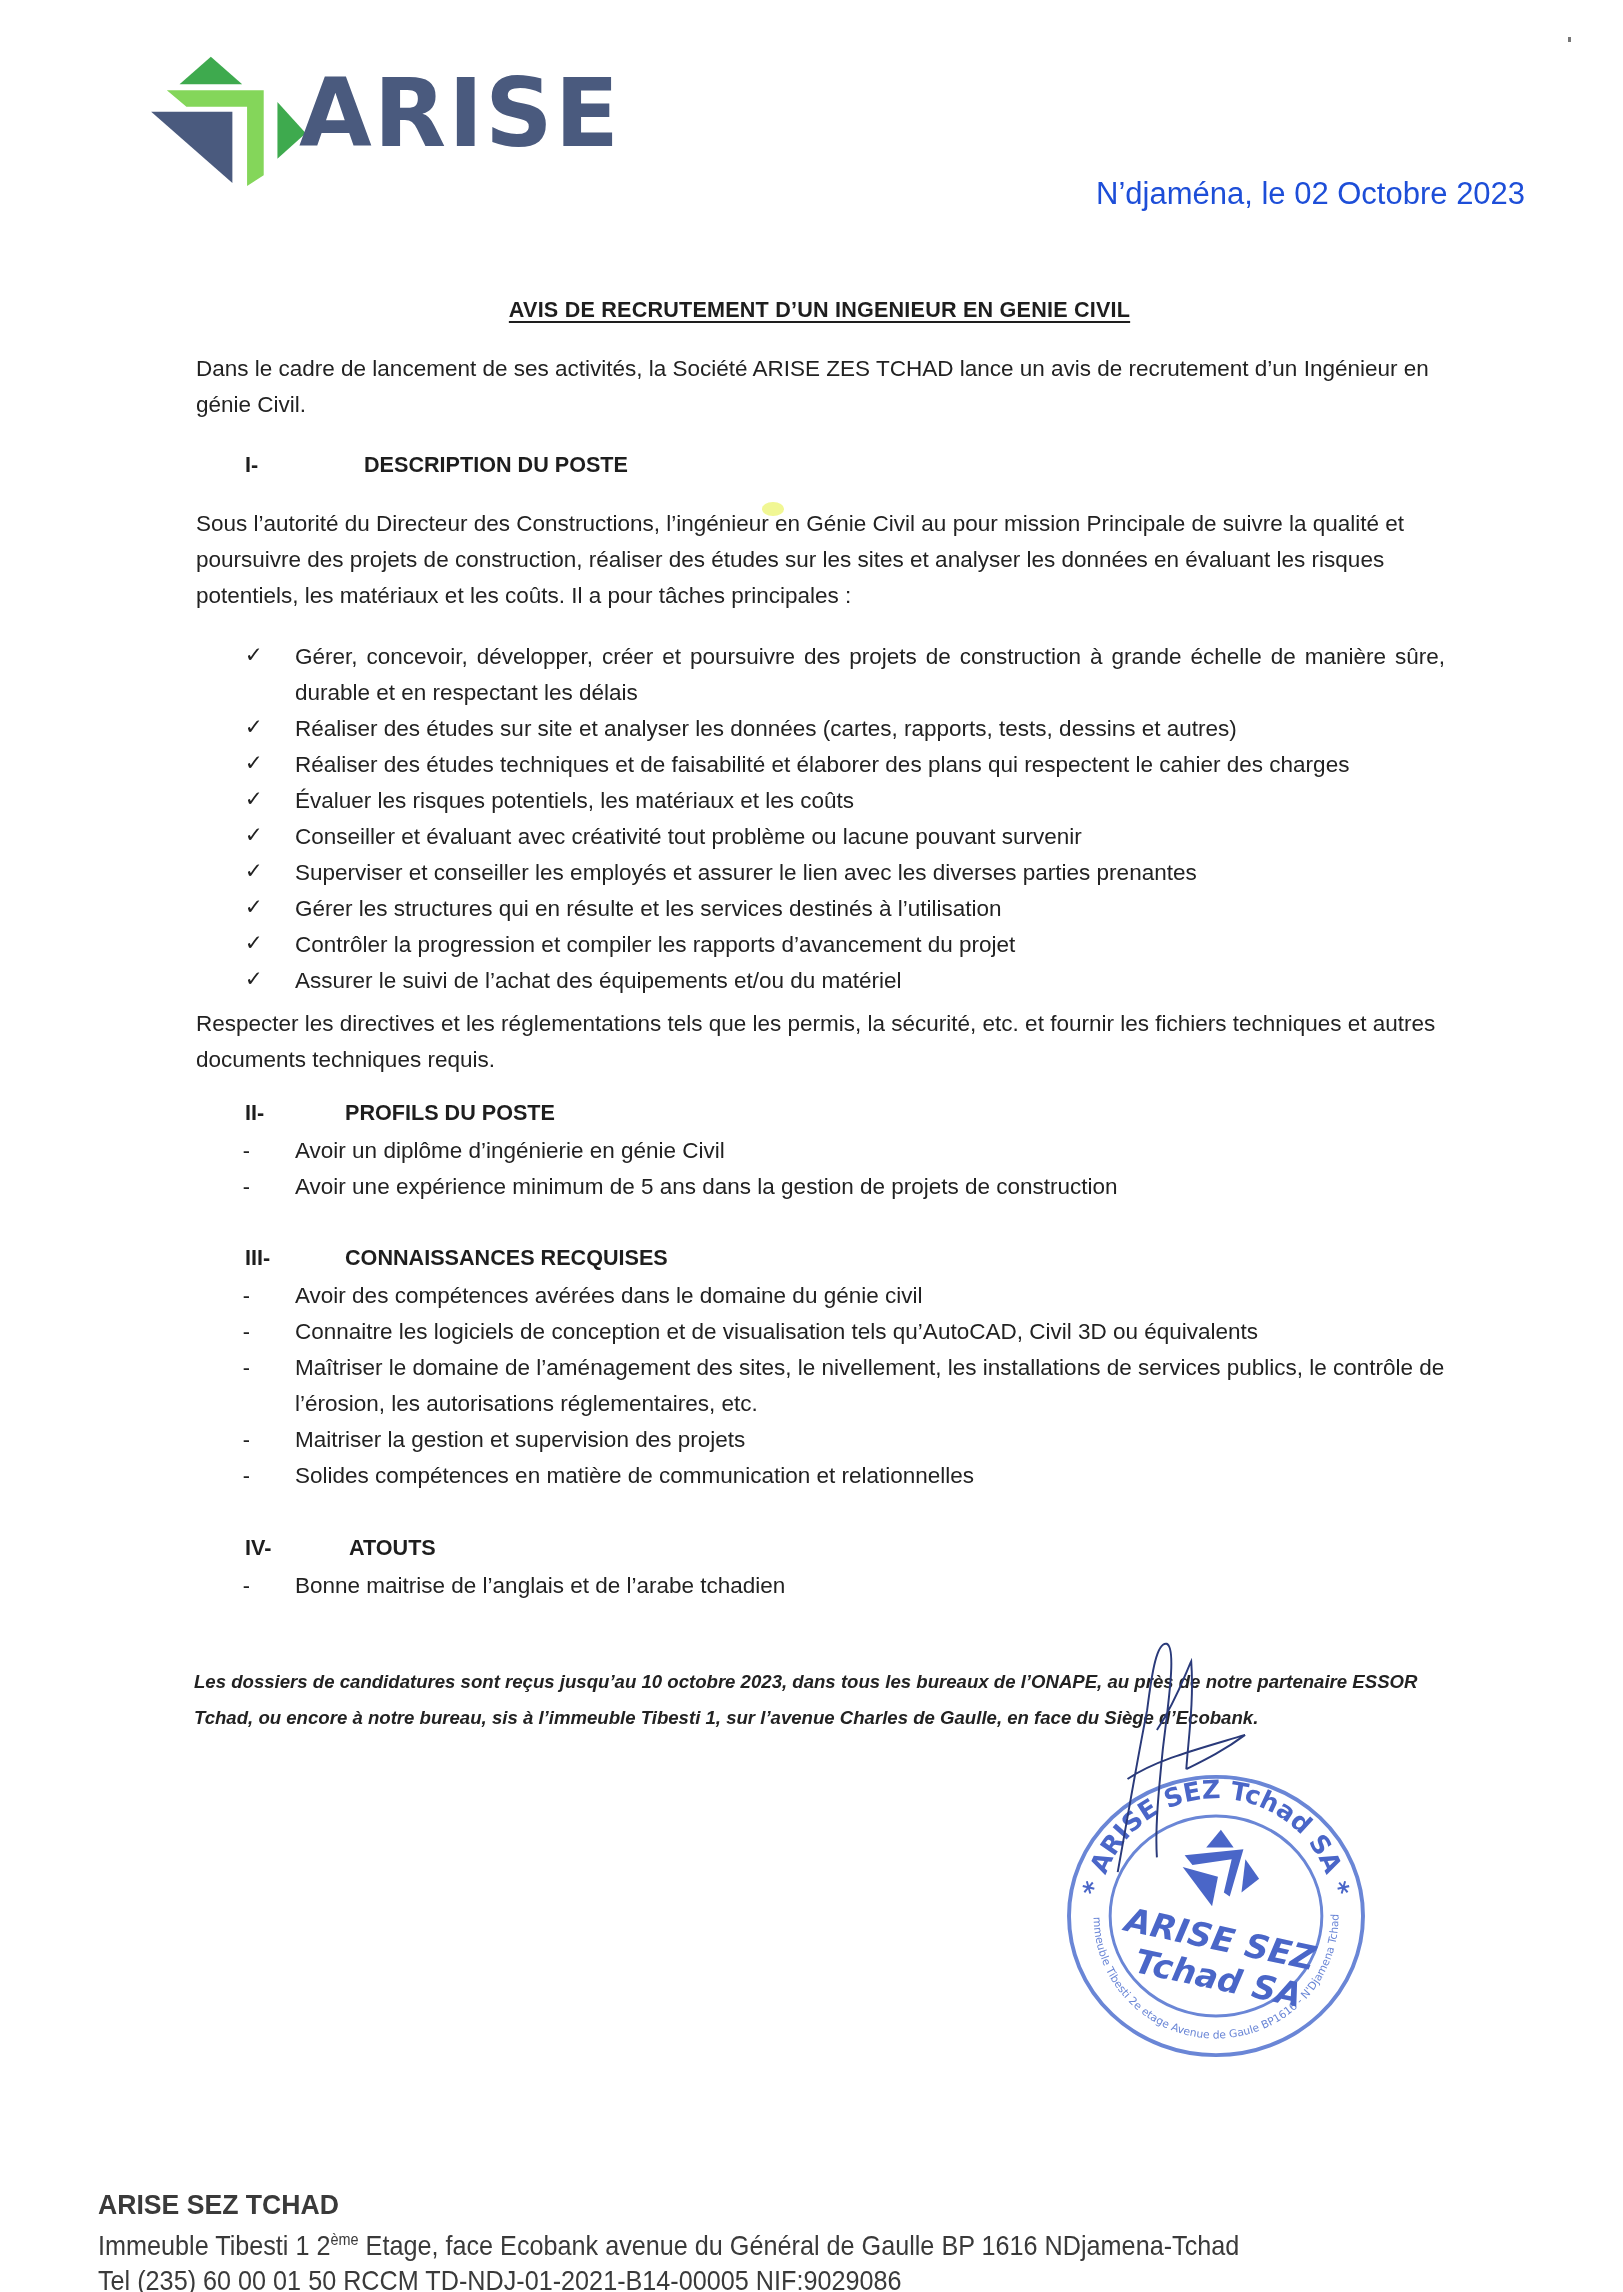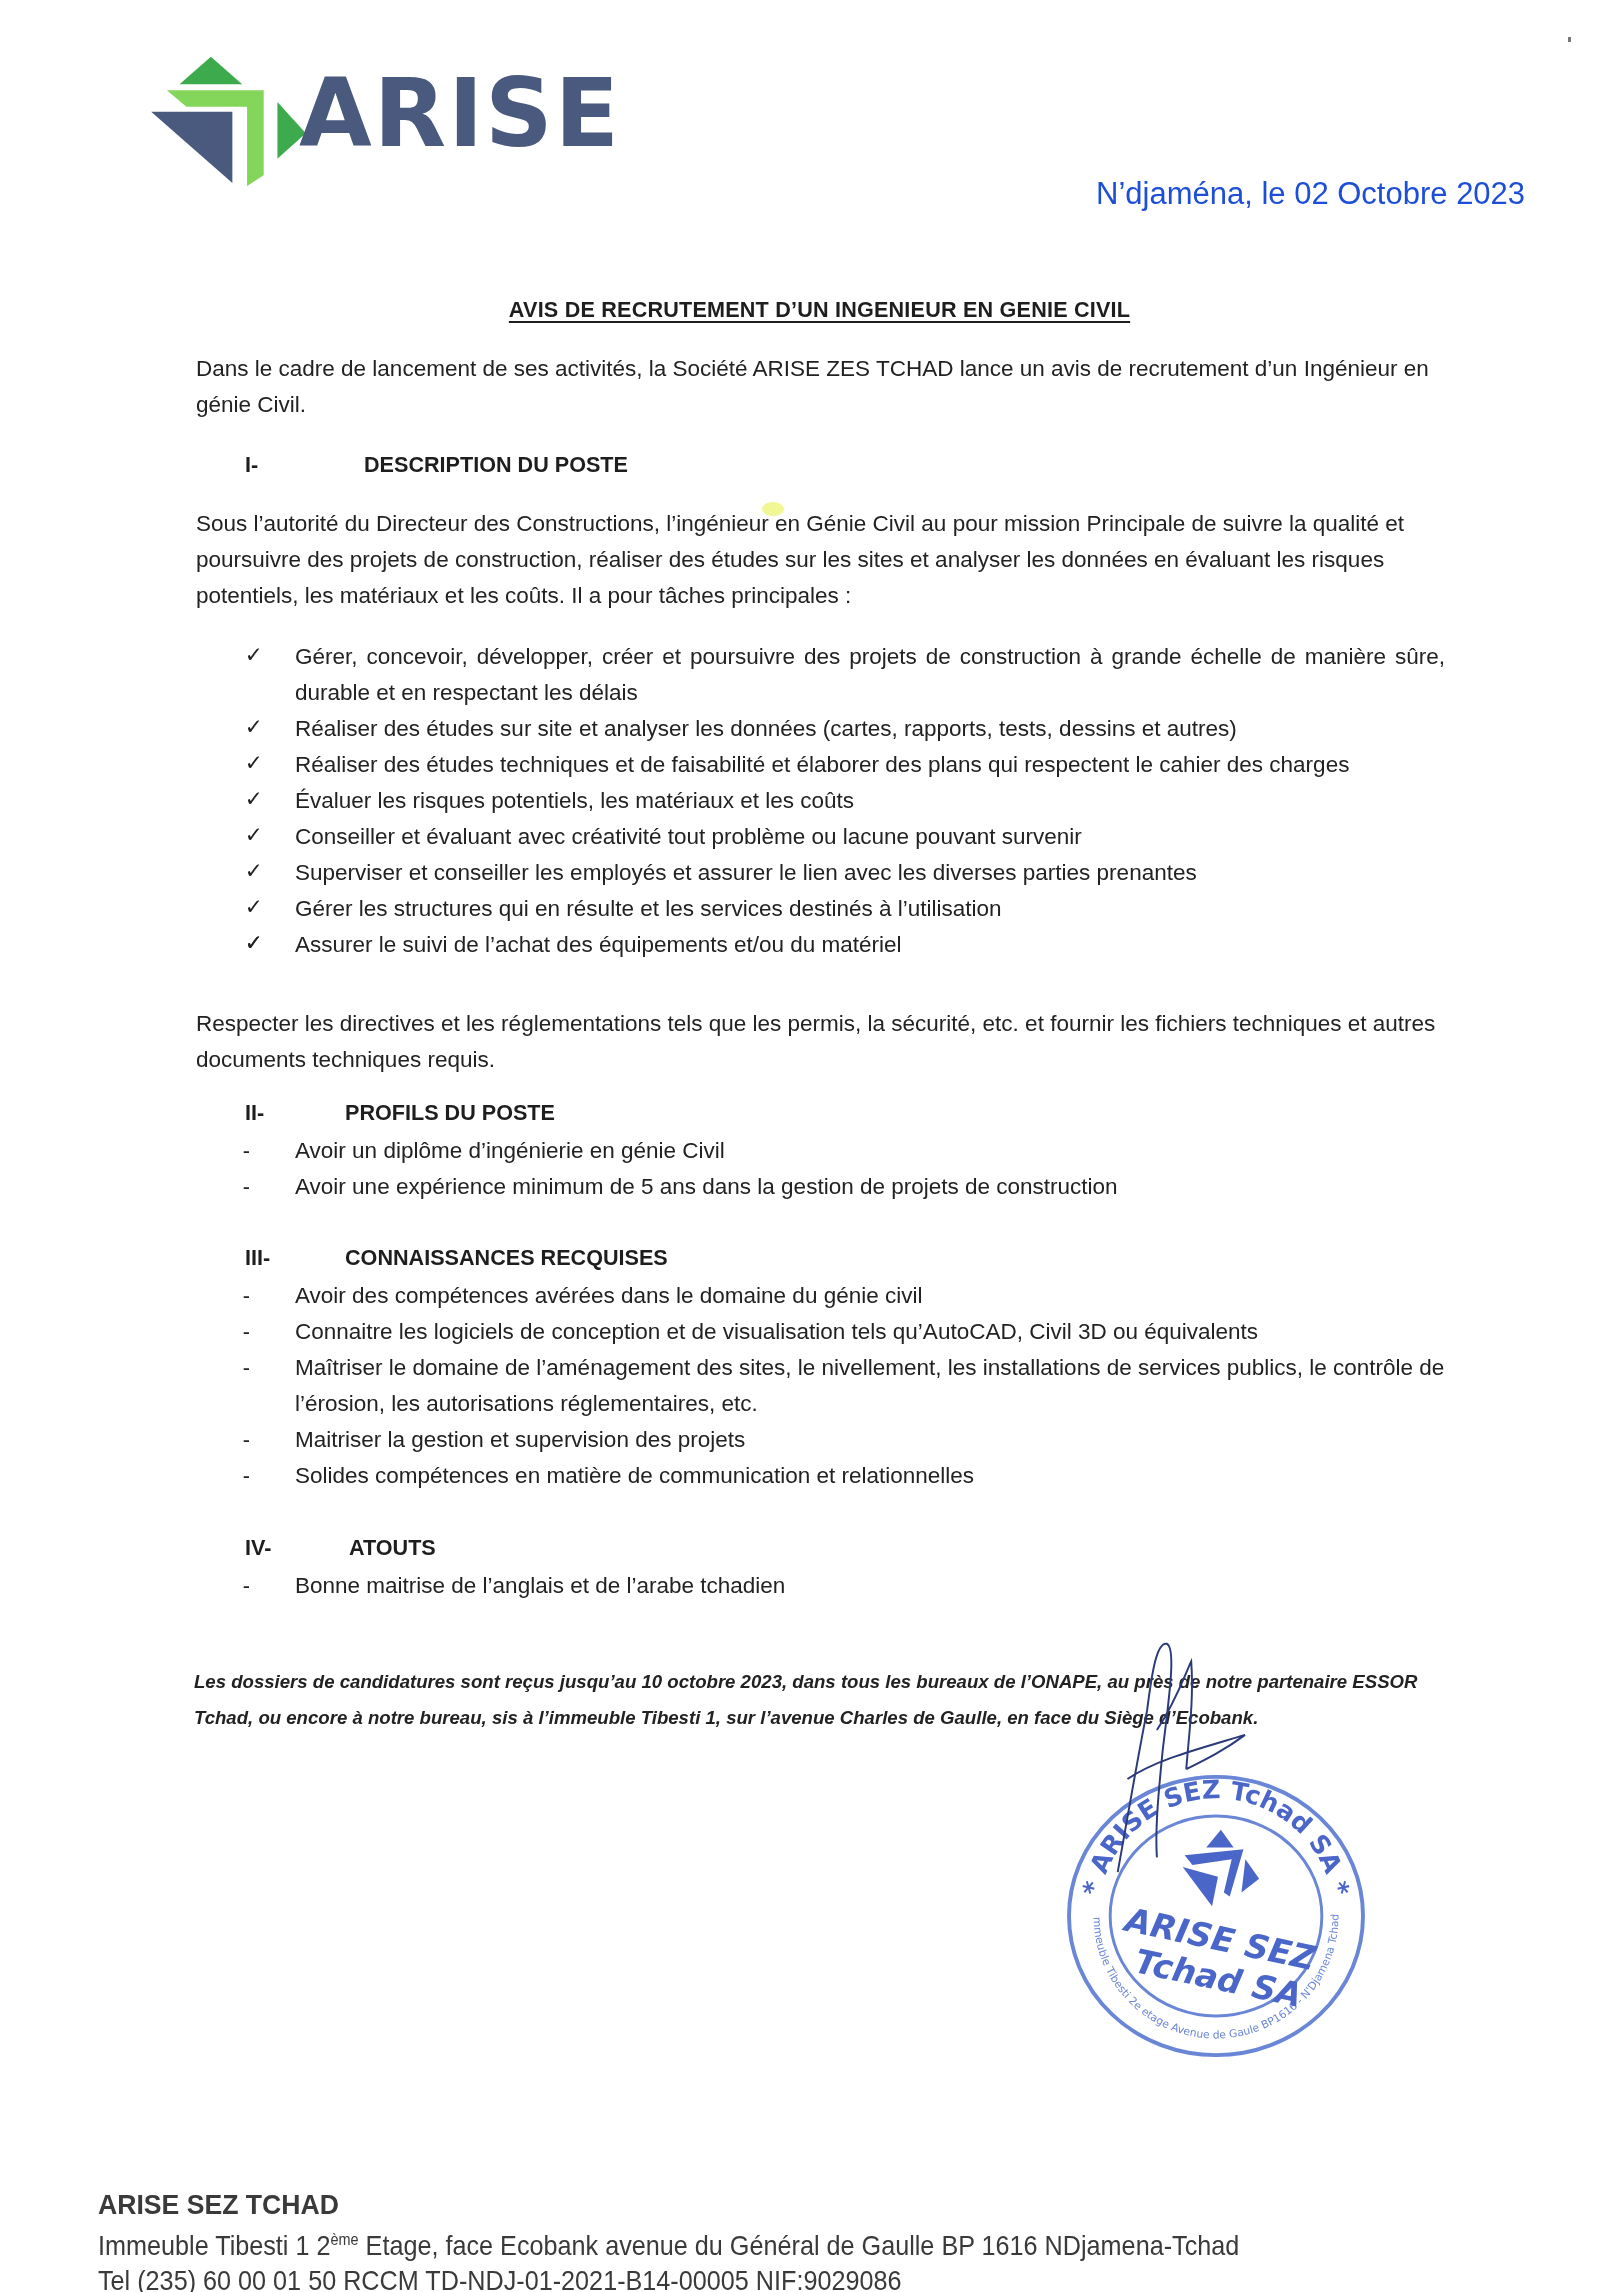--- a/index.html
+++ b/index.html
@@ -75,21 +75,21 @@
 <div id="desc" class="abs para">Sous l’autorité du Directeur des Constructions, l’ingénieur en Génie Civil au pour mission Principale de suivre la qualité et poursuivre des projets de construction, réaliser des études sur les sites et analyser les données en évaluant les risques potentiels, les matériaux et les coûts. Il a pour tâches principales :</div>
 
 <ul id="tasks" class="abs list check" style="top:639px;">
   <li><span class="mark">✓</span><span>Gérer, concevoir, développer, créer et poursuivre des projets de construction à grande échelle de manière sûre, durable et en respectant les délais</span></li>
   <li><span class="mark">✓</span><span>Réaliser des études sur site et analyser les données (cartes, rapports, tests, dessins et autres)</span></li>
   <li style="white-space:nowrap;"><span class="mark">✓</span><span>Réaliser des études techniques et de faisabilité et élaborer des plans qui respectent le cahier des charges</span></li>
   <li><span class="mark">✓</span><span>Évaluer les risques potentiels, les matériaux et les coûts</span></li>
   <li><span class="mark">✓</span><span>Conseiller et évaluant avec créativité tout problème ou lacune pouvant survenir</span></li>
   <li><span class="mark">✓</span><span>Superviser et conseiller les employés et assurer le lien avec les diverses parties prenantes</span></li>
   <li><span class="mark">✓</span><span>Gérer les structures qui en résulte et les services destinés à l’utilisation</span></li>
-  <li><span class="mark">✓</span></li>
+  <li><span class="mark">✓</span><span>Contrôler la progression et compiler les rapports d’avancement du projet</span></li>
   <li><span class="mark">✓</span><span>Assurer le suivi de l’achat des équipements et/ou du matériel</span></li>
 </ul>
 
 <div id="respect" class="abs para">Respecter les directives et les réglementations tels que les permis, la sécurité, etc. et fournir les fichiers techniques et autres documents techniques requis.</div>
 
 <div class="abs sec-num" style="left:245px; top:1100px;">II-</div>
 <div class="abs sec-title" style="left:345px; top:1100px;">PROFILS DU POSTE</div>
 <ul class="abs list" style="top:1133px;">
   <li><span class="mark">-</span><span>Avoir un diplôme d’ingénierie en génie Civil</span></li>
   <li><span class="mark">-</span><span>Avoir une expérience minimum de 5 ans dans la gestion de projets de construction</span></li>

